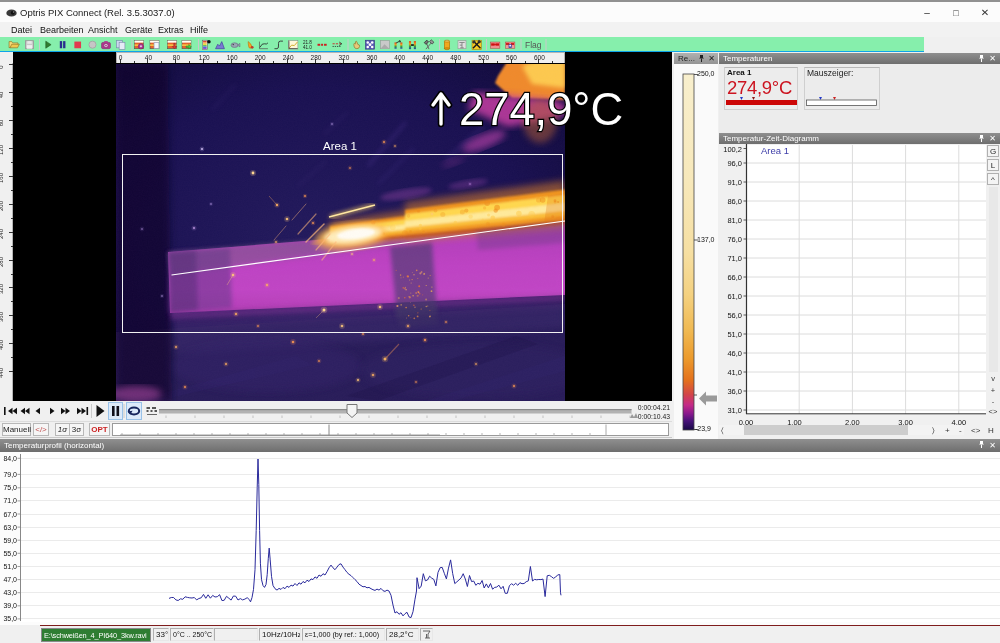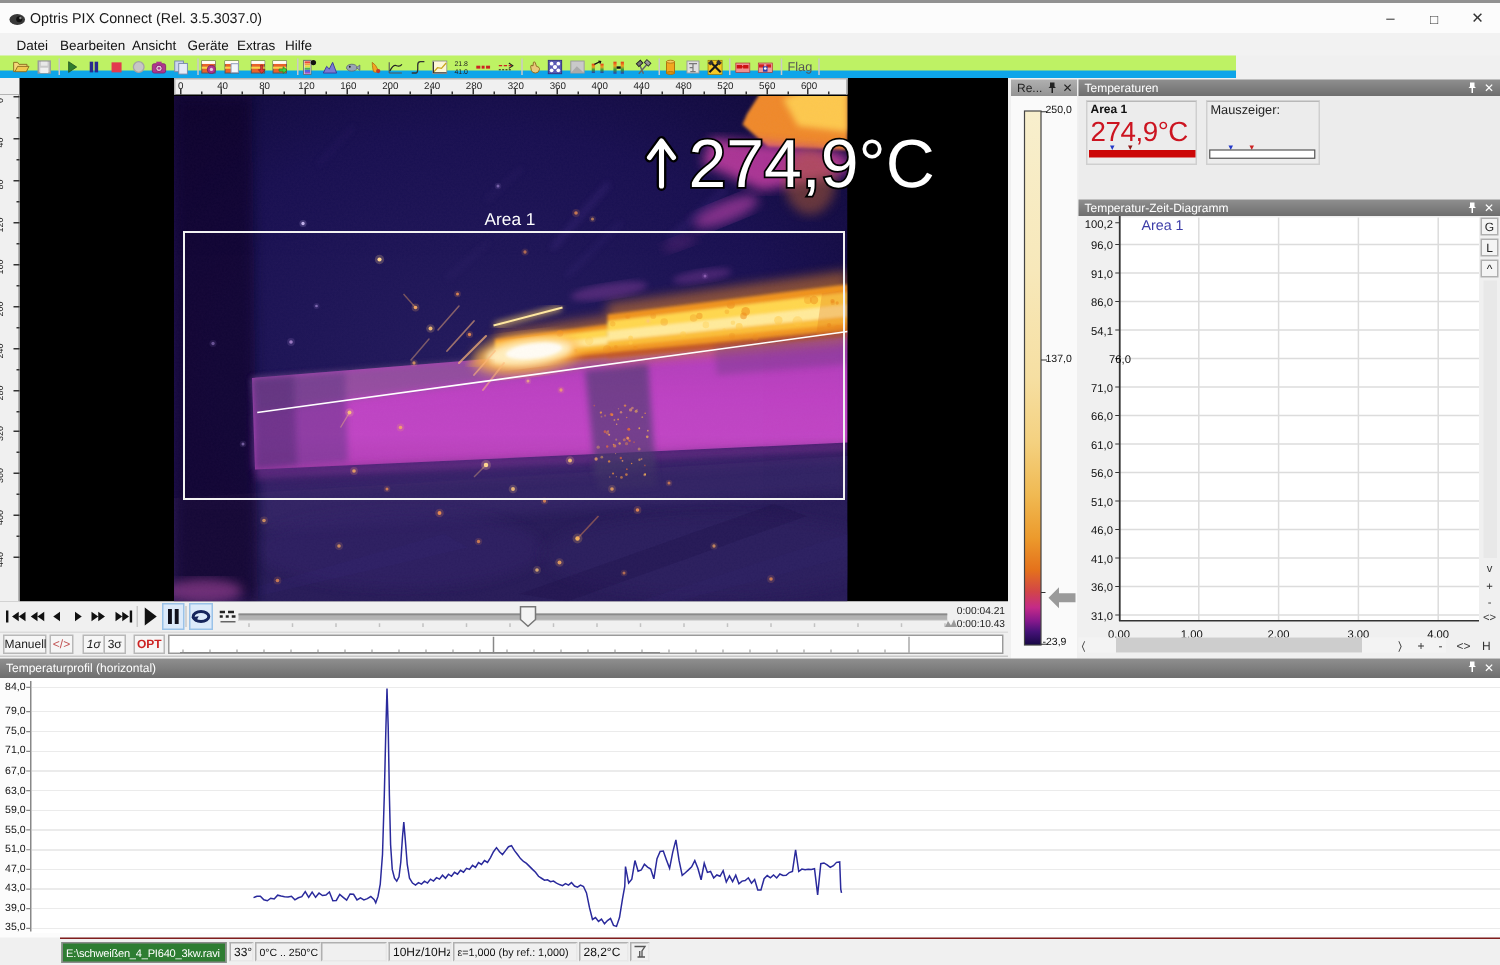--- a/index.html
+++ b/index.html
@@ -8,21 +8,21 @@
 .abs { position:absolute; }
 
 #titlebar { left:0; top:0; width:1000px; height:22px; background:#fcfcfc; border-top:2px solid #919191;padding-left:44px; }
 #titlebar .ttxt { position:absolute; left:20px; top:5px; font-size:9.5px; color:#1a1a1a; }
 #winbtns { position:absolute; right:0; top:0; height:22px; }
 .wb { position:absolute; top:0; width:30px; height:22px; color:#333; font-size:10px; text-align:center; line-height:22px; }
 
 #menubar { left:0; top:22px; width:1000px; height:15px; background:#f2f2f2; font-size:9px; color:#111; }
 #menubar span { position:absolute; top:3px; }
 
-#toolbar { left:0; top:37px; width:824px; height:15px; background:#bef264; border-bottom:5px solid #0ea5e9; }
+#toolbar { left:0; top:37px; width:924px; height:15px; background:#86efac; border-bottom:1px solid #0ea5e9; }
 
 #viewport { left:0; top:52px; width:672px; height:349px; background:#000; }
 #topruler { position:absolute; left:116px; top:0px; width:449px; height:11px; background:#f0f0f0; border:1px solid #b5b5b5; border-bottom:none; }
 #cornerbox { position:absolute; left:0; top:0; width:13px; height:11px; background:#f0f0f0; }
 #leftruler { position:absolute; left:0; top:11px; width:13px; height:338px; background:#f0f0f0; border-right:1px solid #b5b5b5; }
 .rlabel { position:absolute; font-size:6.5px; color:#222; }
 .rtick { position:absolute; background:#333; }
 #thermal { position:absolute; left:116px; top:12px; }
 
 .phead { position:absolute; height:11px; font-size:8px; color:#fff; line-height:11px; padding-left:4px; background:linear-gradient(#8f8f8f,#6e6e6e); }
@@ -726,22 +726,22 @@
       <path d="M24.5 201 L27.5 201" stroke="#333" stroke-width="0.8"></path>
       <path d="M24.5 220 L27.5 220" stroke="#333" stroke-width="0.8"></path>
       <path d="M24.5 239 L27.5 239" stroke="#333" stroke-width="0.8"></path>
       <path d="M24.5 258 L27.5 258" stroke="#333" stroke-width="0.8"></path>
       <path d="M24.5 277 L27.5 277" stroke="#333" stroke-width="0.8"></path>
     </svg>
     <div style="position:absolute;left:0;top:11.5px;width:23px;text-align:right;font-size:7.5px;color:#111">100,2</div>
     <div style="position:absolute;left:0;top:26.0px;width:23px;text-align:right;font-size:7.5px;color:#111">96,0</div>
     <div style="position:absolute;left:0;top:45.0px;width:23px;text-align:right;font-size:7.5px;color:#111">91,0</div>
     <div style="position:absolute;left:0;top:64.0px;width:23px;text-align:right;font-size:7.5px;color:#111">86,0</div>
-    <div style="position:absolute;left:0;top:83.0px;width:23px;text-align:right;font-size:7.5px;color:#111">54,1</div>
-    <div style="position:absolute;left:12px;top:102.0px;width:23px;text-align:right;font-size:7.5px;color:#111">76,0</div>
+    <div style="position:absolute;left:0;top:83.0px;width:23px;text-align:right;font-size:7.5px;color:#111">81,0</div>
+    <div style="position:absolute;left:0;top:102.0px;width:23px;text-align:right;font-size:7.5px;color:#111">76,0</div>
     <div style="position:absolute;left:0;top:121.0px;width:23px;text-align:right;font-size:7.5px;color:#111">71,0</div>
     <div style="position:absolute;left:0;top:140.0px;width:23px;text-align:right;font-size:7.5px;color:#111">66,0</div>
     <div style="position:absolute;left:0;top:159.0px;width:23px;text-align:right;font-size:7.5px;color:#111">61,0</div>
     <div style="position:absolute;left:0;top:178.0px;width:23px;text-align:right;font-size:7.5px;color:#111">56,0</div>
     <div style="position:absolute;left:0;top:197.0px;width:23px;text-align:right;font-size:7.5px;color:#111">51,0</div>
     <div style="position:absolute;left:0;top:216.0px;width:23px;text-align:right;font-size:7.5px;color:#111">46,0</div>
     <div style="position:absolute;left:0;top:235.0px;width:23px;text-align:right;font-size:7.5px;color:#111">41,0</div>
     <div style="position:absolute;left:0;top:254.0px;width:23px;text-align:right;font-size:7.5px;color:#111">36,0</div>
     <div style="position:absolute;left:0;top:273.0px;width:23px;text-align:right;font-size:7.5px;color:#111">31,0</div>
     <div style="position:absolute;left:15.0px;top:285px;width:24px;text-align:center;font-size:7.5px;color:#111">0,00</div>

